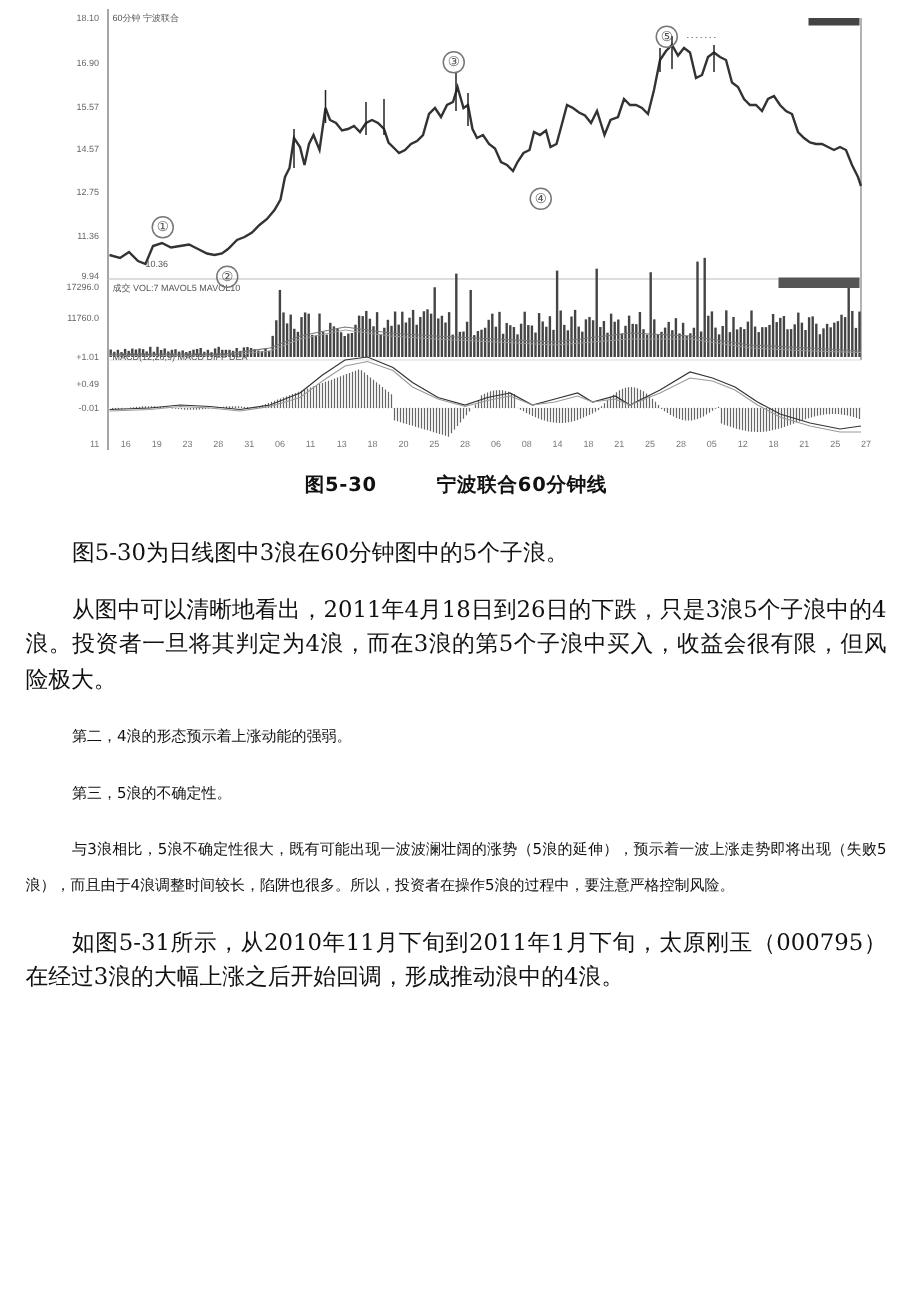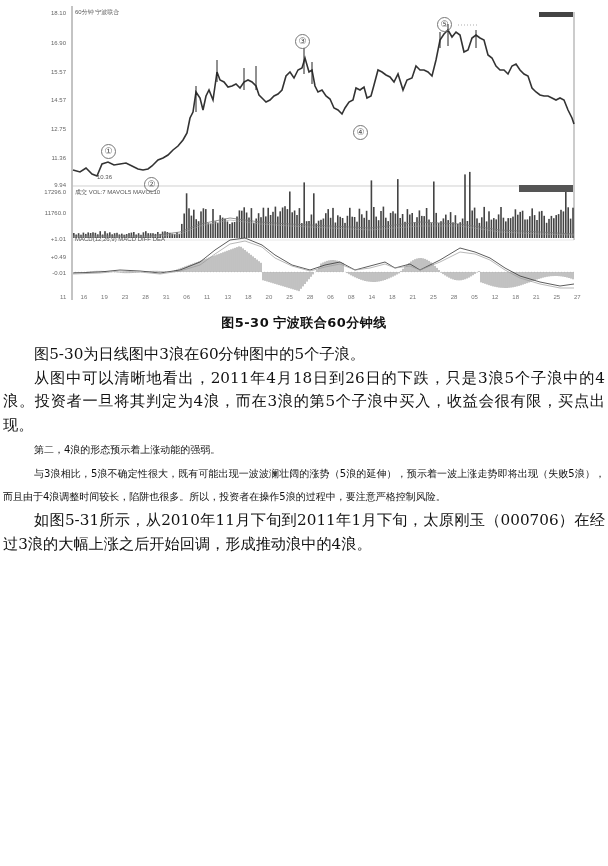--- a/index.html
+++ b/index.html
@@ -4,23 +4,23 @@
 <style>
   html, body { margin: 0; padding: 0; background: #ffffff; }
   body { width: 608px; height: 866px; overflow: hidden; position: relative; font-family: "DejaVu Serif", "Liberation Serif", serif; color: #111; }
   .chart { position: absolute; left: 0; top: 0; width: 608px; height: 305px; }
   .chart svg { position: absolute; left: 0; top: 0; }
   .ylab { position: absolute; font-family: "Liberation Sans", sans-serif; font-size: 6px; color: #666; text-align: right; width: 26px; }
   .xlab { position: absolute; font-family: "Liberation Sans", sans-serif; font-size: 6px; color: #777; }
   .panel-title { position: absolute; font-family: "Liberation Sans", sans-serif; font-size: 6px; color: #555; white-space: nowrap; }
   .wave { position: absolute; width: 13px; height: 13px; border: 1px solid #777; border-radius: 50%; font-family: "Liberation Sans", sans-serif; font-size: 9px; line-height: 13px; text-align: center; color: #555; background: transparent; }
   .caption { position: absolute; left: 0; width: 608px; top: 314px; text-align: center; font-family: "DejaVu Sans", sans-serif; font-weight: bold; font-size: 13px; color: #111; letter-spacing: 0.5px; }
-  .caption span { margin: 0 2px; }
+  .caption span { margin: 0 20px; }
   .body-text { position: absolute; left: 3px; top: 343px; width: 602px; font-size: 15.2px; line-height: 23.7px; }
-  .para { margin: 0; text-indent: 31px; text-align: justify; text-align-last: left; }
+  .para { margin: 14px; text-indent: 31px; text-align: justify; text-align-last: left; }
   .sans { font-family: "DejaVu Sans", sans-serif; font-size: 10px; }
 </style>
 </head>
 <body>
 
 <div class="chart">
   <svg width="608" height="305" viewBox="0 0 608 305">
 
     <line x1="72" y1="6" x2="72" y2="300" stroke="#888" stroke-width="1"></line>
     <line x1="574" y1="12" x2="574" y2="240" stroke="#999" stroke-width="1"></line>
@@ -575,17 +575,18 @@
       <div class="xlab" style="left: 574px; top: 294px;">27</div>
     </div>
 </div>
 
 <div class="caption">
   <span>图5-30</span><span>宁波联合60分钟线</span>
 </div>
 
 <div class="body-text">
   <p class="para">图5-30为日线图中3浪在60分钟图中的5个子浪。</p>
-  <p class="para">从图中可以清晰地看出，2011年4月18日到26日的下跌，只是3浪5个子浪中的4浪。投资者一旦将其判定为4浪，而在3浪的第5个子浪中买入，收益会很有限，买点出现。</p>
+  <p class="para">从图中可以清晰地看出，2011年4月18日到26日的下跌，只是3浪5个子浪中的4浪。投资者一旦将其判定为4浪，而在3浪的第5个子浪中买入，收益会很有限，但风险极大。</p>
   <p class="para sans">第二，4浪的形态预示着上涨动能的强弱。</p>
+  <p class="para sans">第三，5浪的不确定性。</p>
   <p class="para sans">与3浪相比，5浪不确定性很大，既有可能出现一波波澜壮阔的涨势（5浪的延伸），预示着一波上涨走势即将出现（失败5浪），而且由于4浪调整时间较长，陷阱也很多。所以，投资者在操作5浪的过程中，要注意严格控制风险。</p>
-  <p class="para">如图5-31所示，从2010年11月下旬到2011年1月下旬，太原刚玉（000706）在经过3浪的大幅上涨之后开始回调，形成推动浪中的4浪。</p>
+  <p class="para">如图5-31所示，从2010年11月下旬到2011年1月下旬，太原刚玉（000795）在经过3浪的大幅上涨之后开始回调，形成推动浪中的4浪。</p>
 </div>
 
 </body></html>

